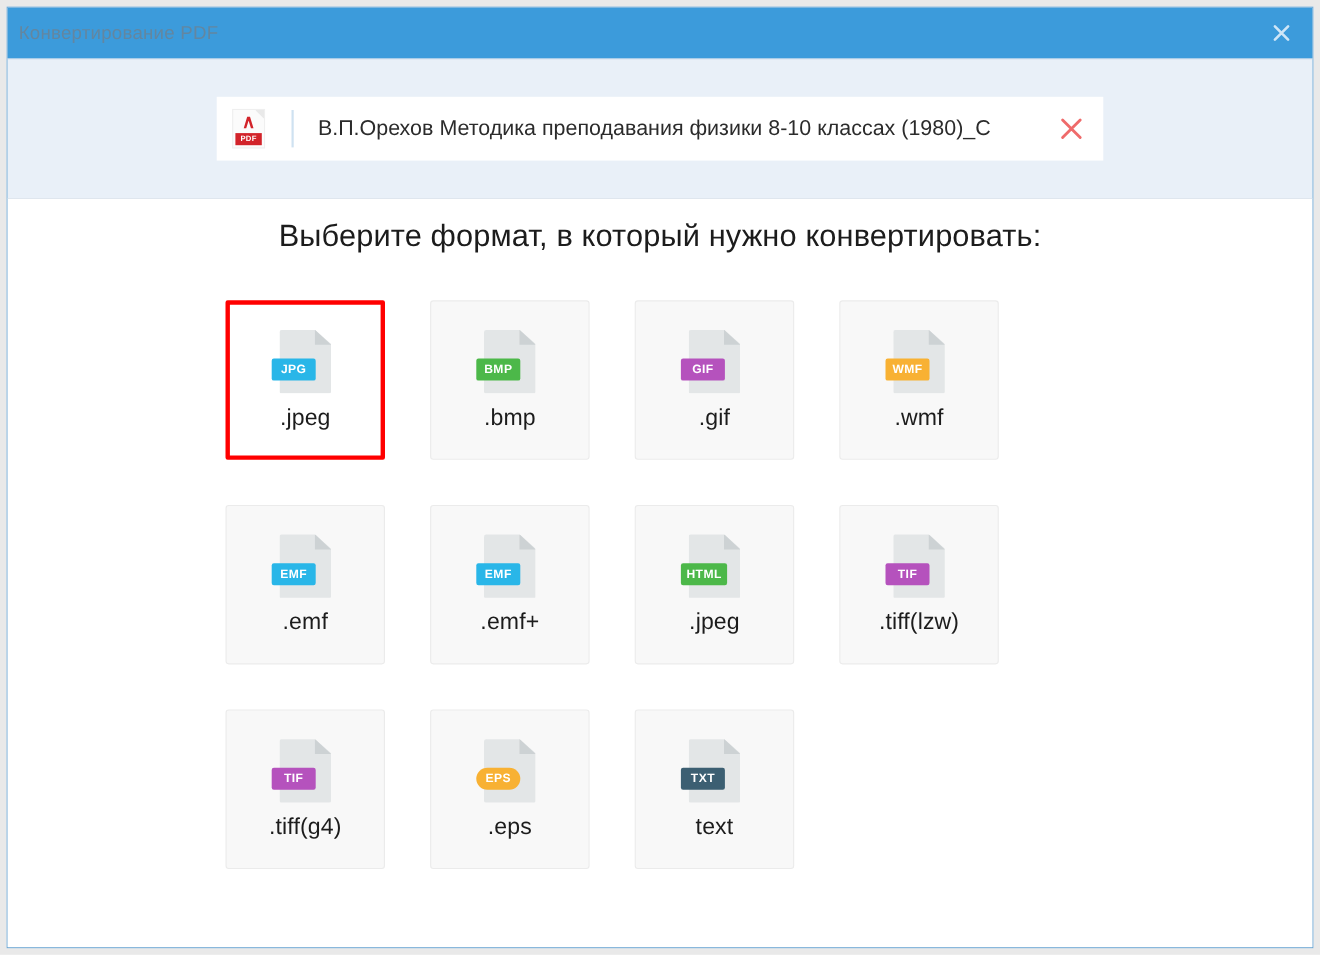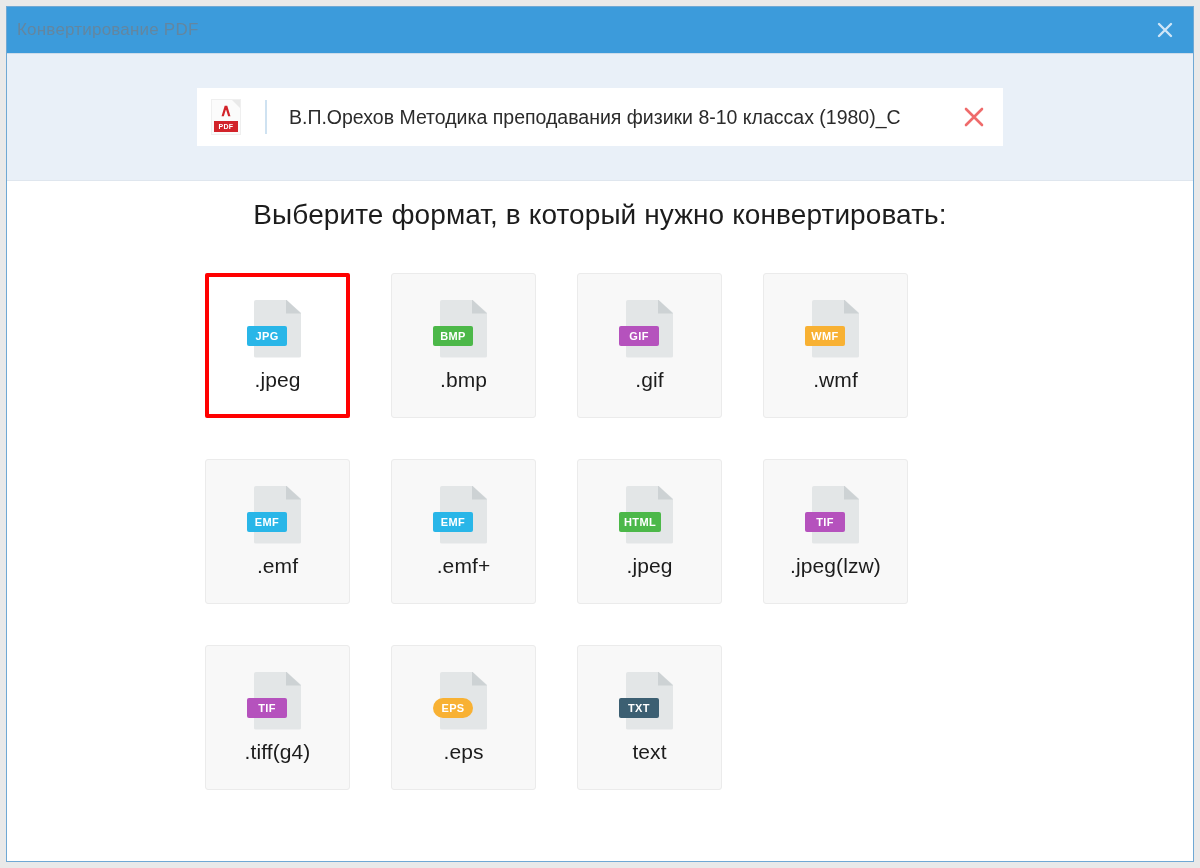--- a/index.html
+++ b/index.html
@@ -341,21 +341,21 @@
           </div>
           <div class="tile-label">.jpeg</div>
         </div>
         <div class="format-tile">
           <div class="ftype">
             <div class="shadow"></div>
             <div class="page"></div>
             <div class="fold"></div>
             <div class="badge" style="background: rgb(181, 82, 189);">TIF</div>
           </div>
-          <div class="tile-label">.jpeg(lzw)</div>
+          <div class="tile-label">.tiff(lzw)</div>
         </div>
         <div class="format-tile">
           <div class="ftype">
             <div class="shadow"></div>
             <div class="page"></div>
             <div class="fold"></div>
             <div class="badge" style="background: rgb(181, 82, 189);">TIF</div>
           </div>
           <div class="tile-label">.tiff(g4)</div>
         </div>

